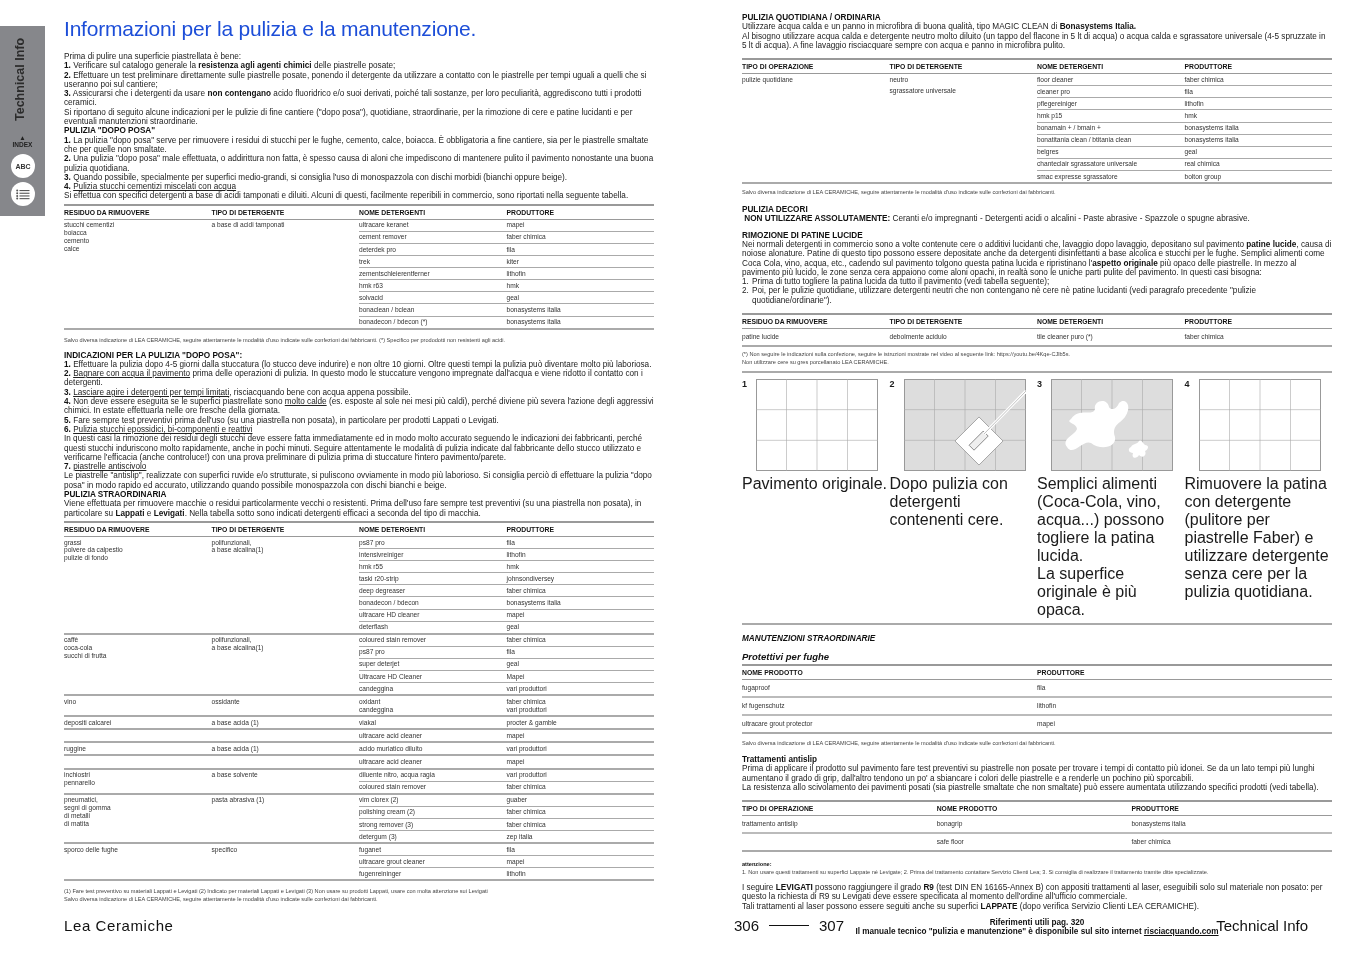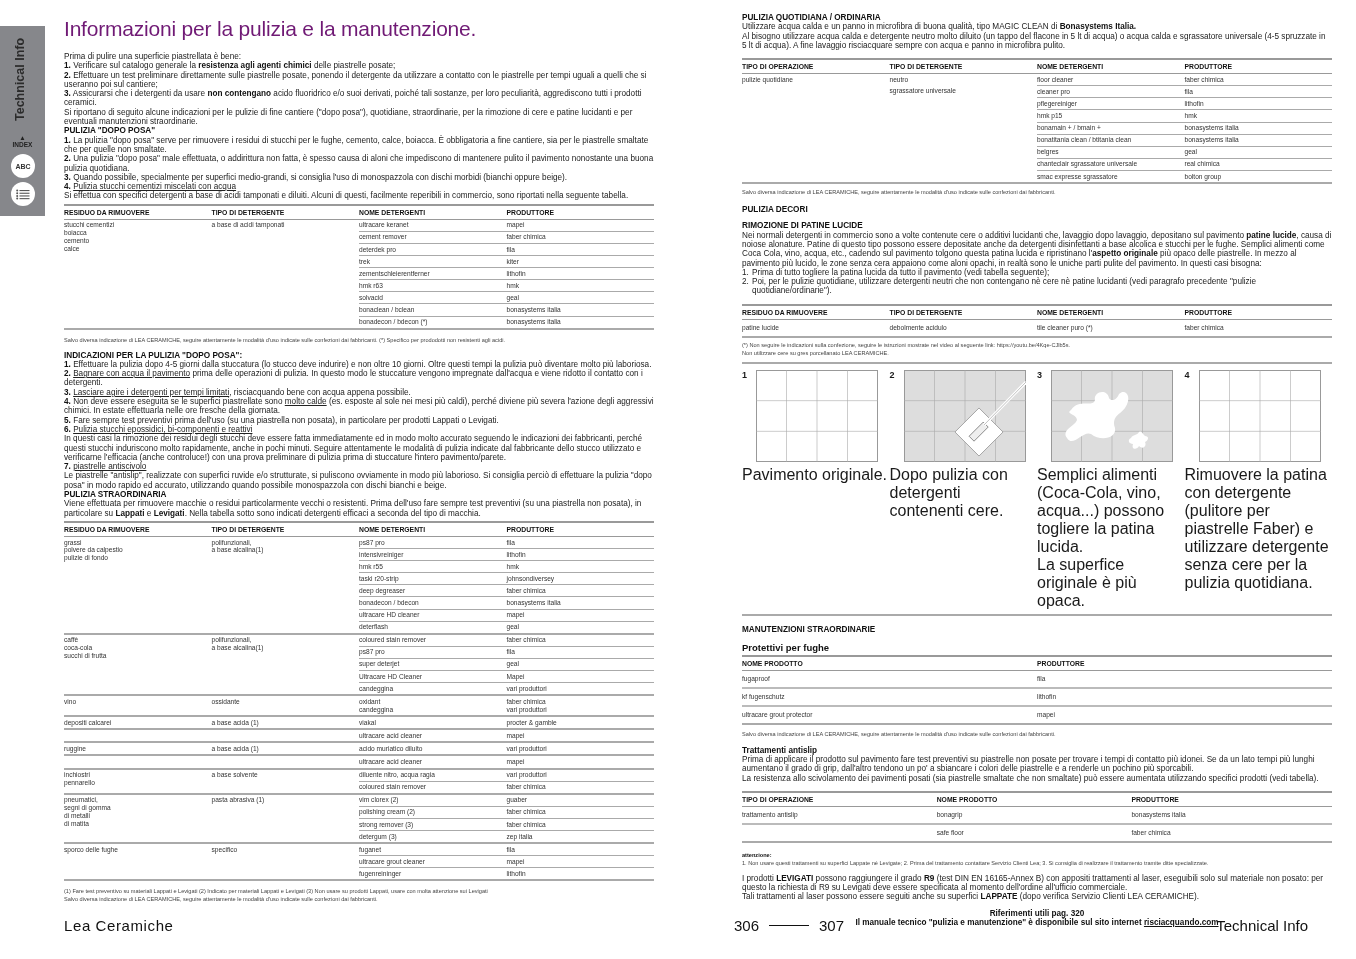--- a/index.html
+++ b/index.html
@@ -10,21 +10,21 @@
   .sidebar .vtext { position: absolute; left: 13px; top: 95px; transform: rotate(-90deg); transform-origin: left top; font-size: 12.5px; font-weight: bold; color: #2b2b2b; white-space: nowrap; width: 90px; }
   .sidebar .index { position: absolute; left: 0; width: 45px; top: 108px; text-align: center; font-size: 6.5px; font-weight: bold; color: #222; line-height: 7px; }
   .sidebar .circle { position: absolute; left: 11px; width: 24px; height: 24px; border-radius: 50%; background: #fff; display: flex; align-items: center; justify-content: center; font-size: 7px; font-weight: bold; color: #333; }
   .sidebar .abc { top: 128px; }
   .sidebar .list { top: 156px; }
 
   .page { position: absolute; top: 0; }
   .left { left: 64px; width: 590px; }
   .right { left: 742px; width: 590px; }
 
-  h1 { position: absolute; left: 64px; top: 17px; font-size: 21px; font-weight: normal; color: #701a75; letter-spacing: -0.2px; }
+  h1 { position: absolute; left: 64px; top: 17px; font-size: 21px; font-weight: normal; color: #1d4ed8; letter-spacing: -0.2px; }
 
   .p { font-size: 8.2px; line-height: 9.3px; color: #222; }
   .p b { color: #111; }
   .u { text-decoration: underline; }
   .hdr { font-weight: bold; font-size: 8.2px; line-height: 9.3px; color: #111; }
 
   table.t { border-collapse: collapse; width: 100%; font-size: 6.6px; color: #333; }
   table.t th { text-align: left; font-weight: bold; font-size: 6.8px; color: #111; padding: 3px 0 3px 0; border-top: 2px solid #999; border-bottom: 1px solid #999; }
   table.t td { vertical-align: top; padding: 1.6px 0; line-height: 7.9px; }
   table.t td.r { border-bottom: 1px solid #aaa; }
@@ -34,21 +34,21 @@
 
   .footer-l { position: absolute; left: 64px; top: 917px; font-size: 15px; letter-spacing: 0.6px; color: #111; }
   .footer-pages { position: absolute; left: 734px; top: 917px; font-size: 15px; color: #111; display: flex; align-items: center; gap: 10px; }
   .footer-pages .dash { width: 40px; height: 1px; background: #111; }
   .footer-r { position: absolute; right: 48px; top: 917px; font-size: 15px; color: #111; }
 
   .panels { display: flex; gap: 0; border-top: 2px solid #aaa; border-bottom: 2px solid #aaa; padding: 6px 0 4px 0; }
   .panel { width: 25%; display: flex; gap: 4px; }
   .panel .num { font-size: 9px; font-weight: bold; width: 10px; }
   .panel .box { display: block; }
-  .h2 { font-size: 9.5px; font-weight: bold; color: #111; }
+  .h2 { font-size: 9.5px; font-weight: bold; color: #111; font-style: italic; }
 </style>
 </head>
 <body>
 
 <div class="sidebar">
   <div class="vtext">Technical Info</div>
   <div class="index"><span>▲</span><br><span>INDEX</span></div>
   <div class="circle abc">
       <span>ABC</span>
     </div>
@@ -388,20 +388,21 @@
           <td style="border-bottom: 2px solid rgb(170, 170, 170);"></td>
           <td class="r">smac expresse sgrassatore</td>
           <td class="r">bolton group</td>
         </tr>
       </tbody>
   </table>
   <div class="note" style="margin-top:4px;">Salvo diversa indicazione di LEA CERAMICHE, seguire attentamente le modalità d'uso indicate sulle confezioni dai fabbricanti.</div>
 
   <div class="p" style="margin-top:9px;">
     <div class="hdr">PULIZIA DECORI</div>
+    <div>&nbsp;<b>NON UTILIZZARE ASSOLUTAMENTE:</b><span> Ceranti e/o impregnanti - Detergenti acidi o alcalini - Paste abrasive - Spazzole o spugne abrasive.</span></div>
   </div>
 
   <div class="p" style="margin-top:7px;">
     <div class="hdr">RIMOZIONE DI PATINE LUCIDE</div>
     <div><span>Nei normali detergenti in commercio sono a volte contenute cere o additivi lucidanti che, lavaggio dopo lavaggio, depositano sul pavimento </span><b>patine lucide</b><span>, causa di noiose alonature. Patine di questo tipo possono essere depositate anche da detergenti disinfettanti a base alcolica e stucchi per le fughe. Semplici alimenti come Coca Cola, vino, acqua, etc., cadendo sul pavimento tolgono questa patina lucida e ripristinano l'</span><b>aspetto originale</b><span> più opaco delle piastrelle. In mezzo al pavimento più lucido, le zone senza cera appaiono come aloni opachi, in realtà sono le uniche parti pulite del pavimento. In questi casi bisogna:</span></div>
     <div style="display:flex;">
         <span style="width:10px;">1.</span>
         <span style="flex:1">Prima di tutto togliere la patina lucida da tutto il pavimento (vedi tabella seguente);</span>
       </div>
     <div style="display:flex;">
@@ -569,21 +570,21 @@
         </tr>
       </tbody>
   </table>
 
   <div class="note" style="margin-top:8px;">
     <div style="font-weight:bold;color:#111;">attenzione:</div>
     <div>1. Non usare questi trattamenti su superfici Lappate né Levigate; 2. Prima del trattamento contattare Servizio Clienti Lea; 3. Si consiglia di realizzare il trattamento tramite ditte specializzate.</div>
   </div>
 
   <div class="p" style="margin-top:7px;">
-    <div><span>I prodotti </span><b>LEVIGATI</b><span> possono raggiungere il grado </span><b>R9</b><span> (test DIN EN 16165-Annex B) con appositi trattamenti al laser, eseguibili solo sul materiale non posato: per questo la richiesta di R9 su Levigati deve essere specificata al momento dell'ordine all'ufficio commerciale.</span></div>
+    <div><span>I seguire </span><b>LEVIGATI</b><span> possono raggiungere il grado </span><b>R9</b><span> (test DIN EN 16165-Annex B) con appositi trattamenti al laser, eseguibili solo sul materiale non posato: per questo la richiesta di R9 su Levigati deve essere specificata al momento dell'ordine all'ufficio commerciale.</span></div>
     <div><span>Tali trattamenti al laser possono essere seguiti anche su superfici </span><b>LAPPATE</b><span> (dopo verifica Servizio Clienti LEA CERAMICHE).</span></div>
   </div>
 
   <div class="hdr" style="margin-top:7px;text-align:center;">
     <div>Riferimenti utili pag. 320</div>
     <div><span>Il manuale tecnico "pulizia e manutenzione" è disponibile sul sito internet </span><span class="u">risciacquando.com</span></div>
   </div>
 </div>
 
 <div class="footer-pages">

